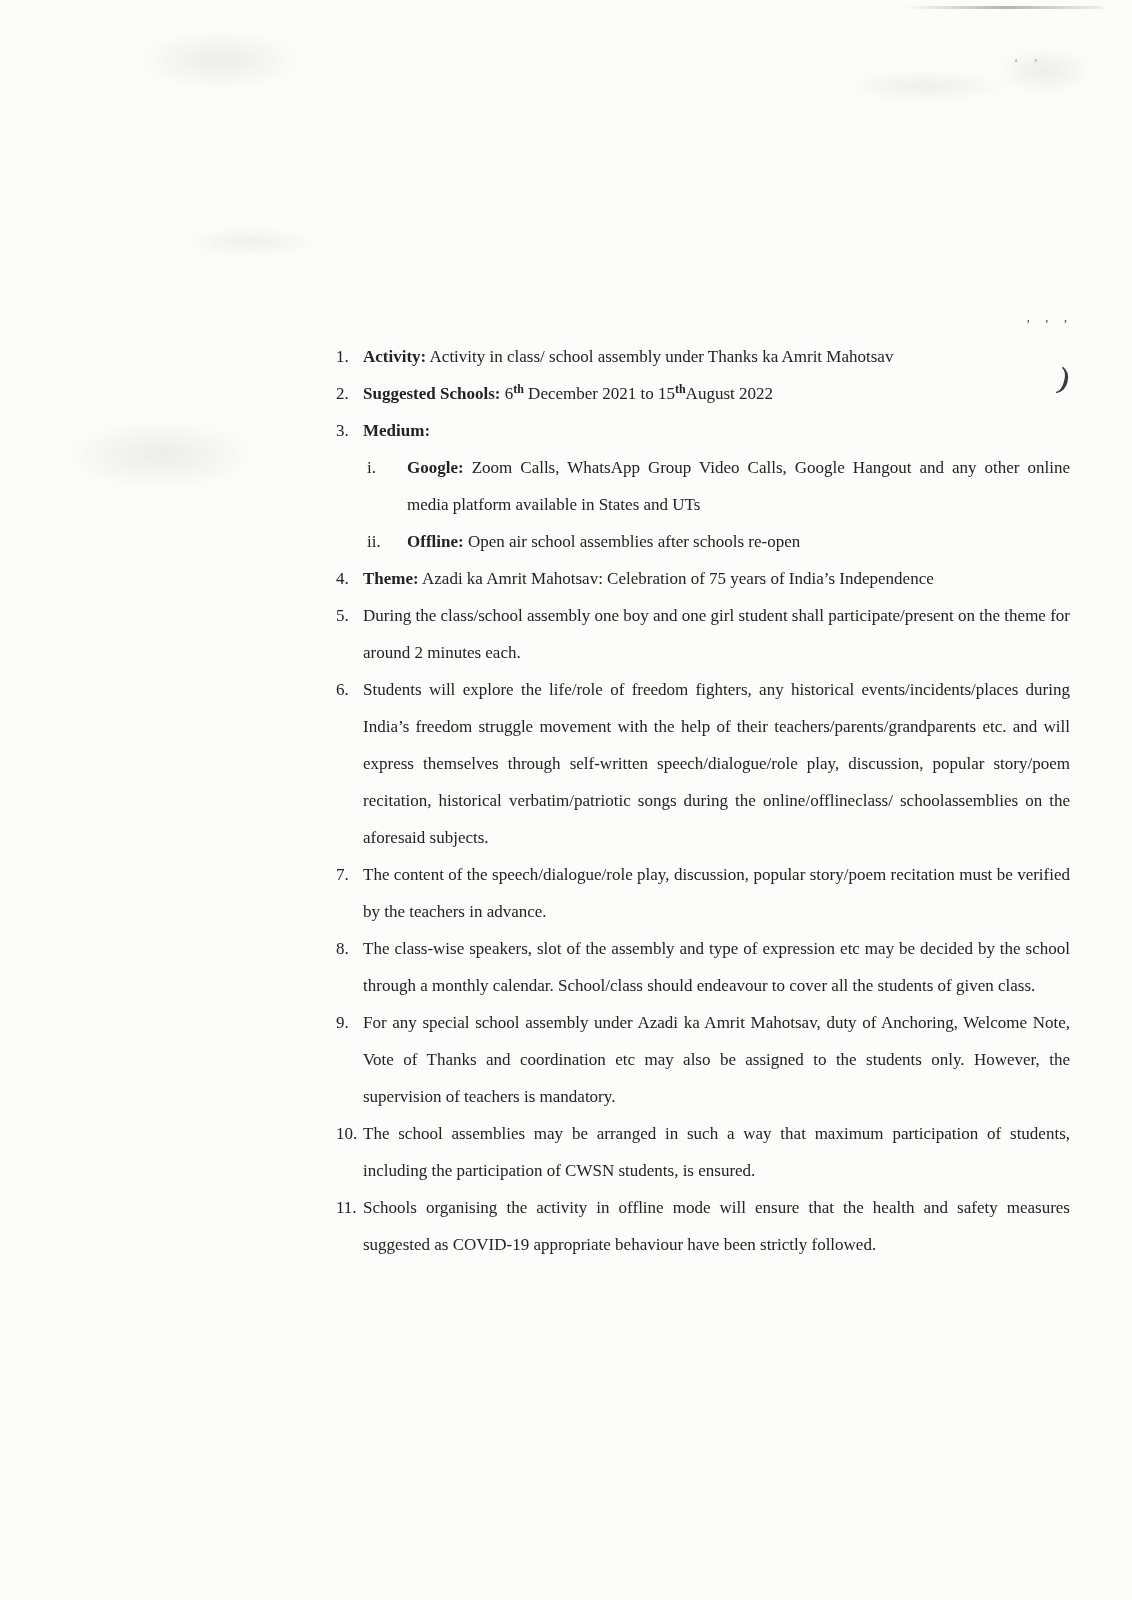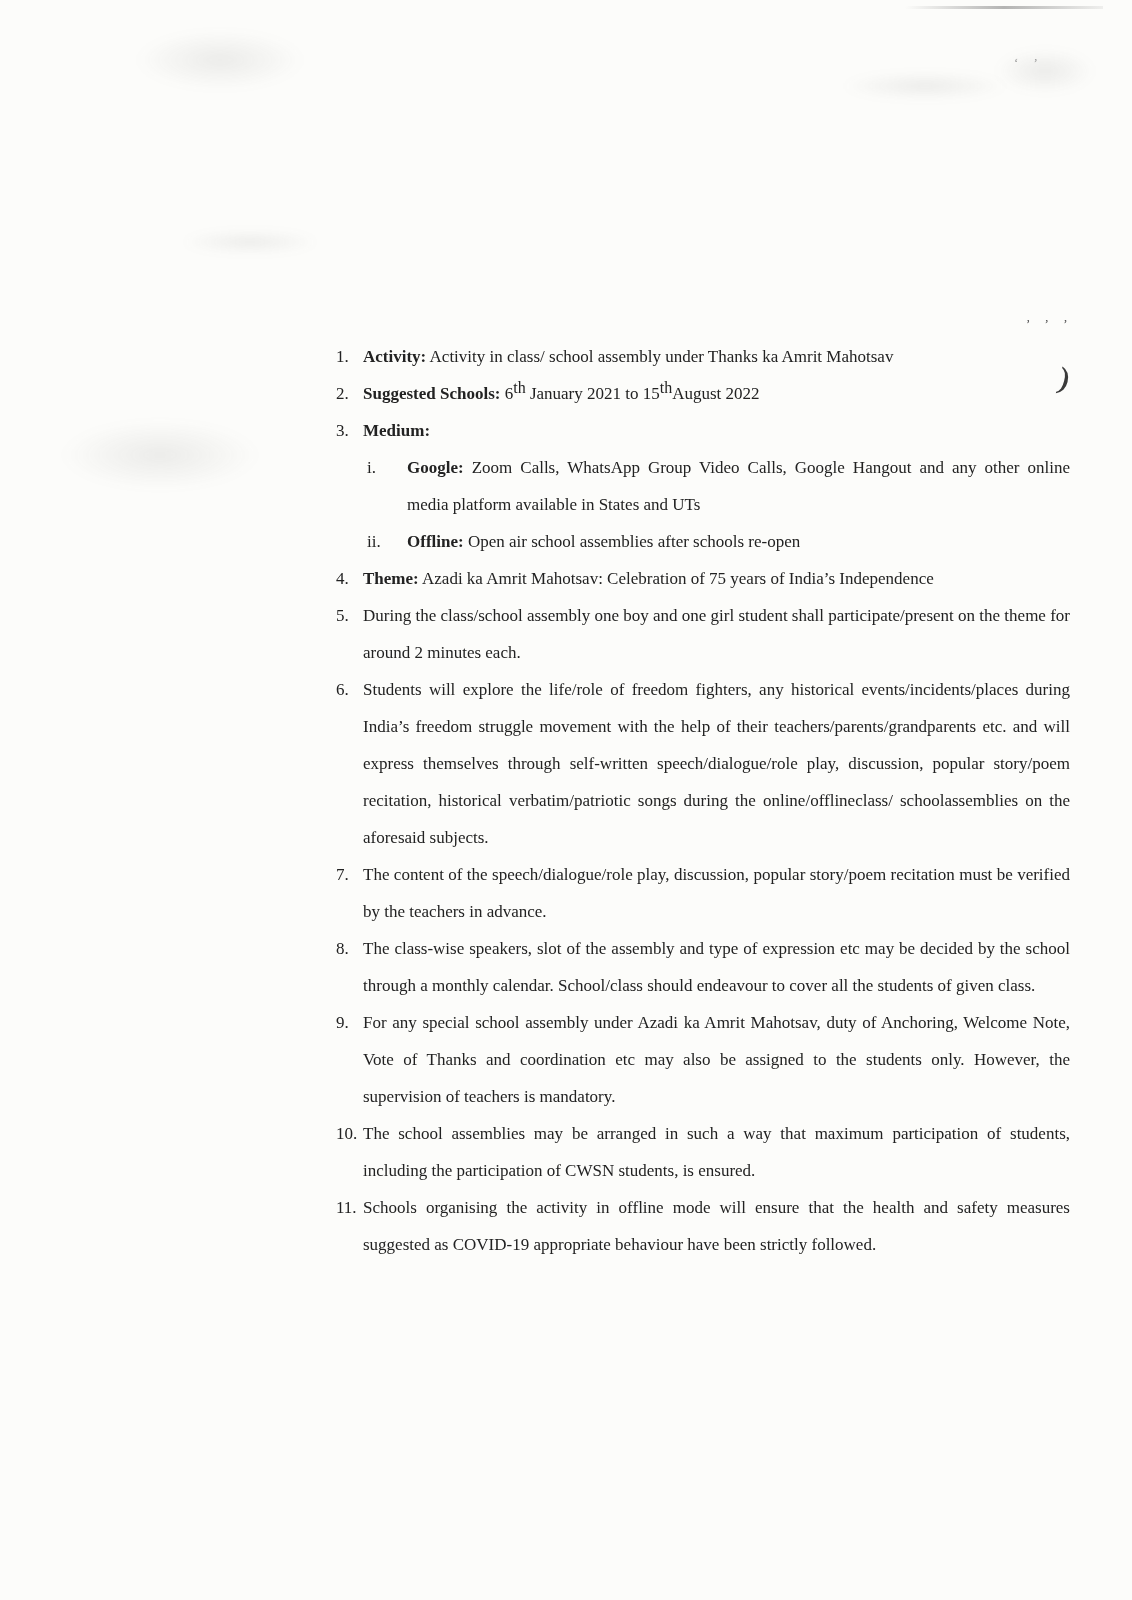--- a/index.html
+++ b/index.html
@@ -77,23 +77,24 @@
   }
   .subitem .num{
     flex:0 0 40px;
     padding-left:4px;
   }
   .subitem .body{
     flex:1;
     text-align:justify;
   }
   sup{
-    font-size:16px;
+    font-size:12px;
     line-height:0;
     vertical-align:6px;
+    font-weight:bold;
   }
 </style>
 </head>
 <body>
 
 <div class="page">
 
   <div class="streak" style="left:905px;top:6px;width:198px;height:3px;"></div>
   <div class="smudge" style="left:135px;top:30px;width:170px;height:60px;"></div>
   <div class="smudge" style="left:840px;top:72px;width:170px;height:28px;"></div>
@@ -113,21 +114,21 @@
       <div class="body">
         <b>Activity:</b>
         <span>Activity in class/ school assembly under Thanks ka Amrit Mahotsav</span>
       </div>
     </div>
 
     <div class="item">
       <span class="num">2.</span>
       <div class="body">
         <b>Suggested Schools:</b>
-        <span><span>6</span><sup>th</sup><span> January 2021 to 15</span><sup>th</sup><span>August 2022</span></span>
+        <span><span>6</span><sup>th</sup><span> December 2021 to 15</span><sup>th</sup><span>August 2022</span></span>
       </div>
     </div>
 
     <div class="item">
       <span class="num">3.</span>
       <div class="body">
         <b>Medium:</b>
       </div>
     </div>
 

